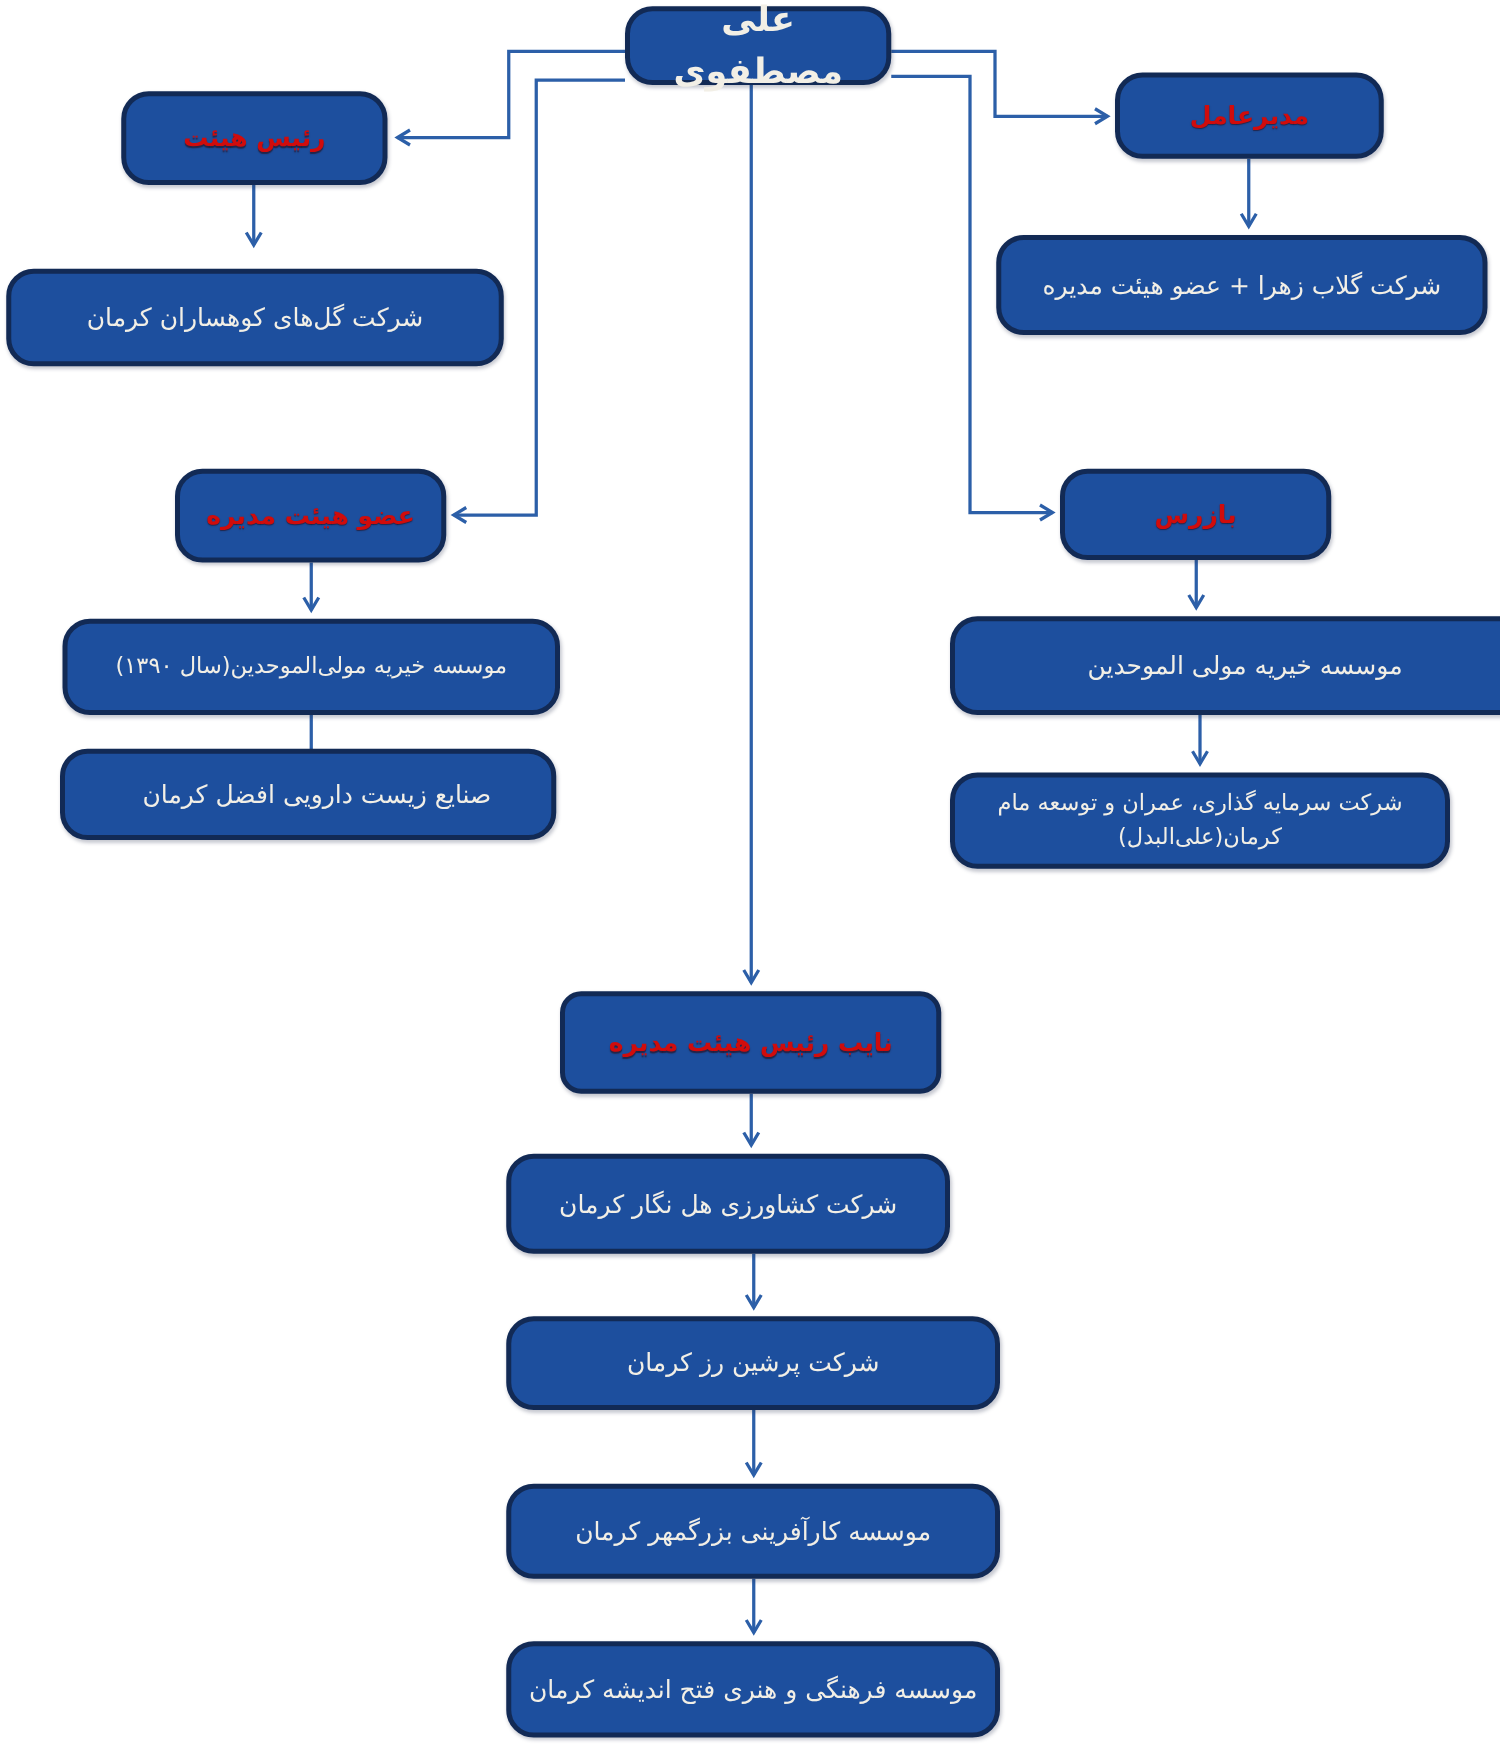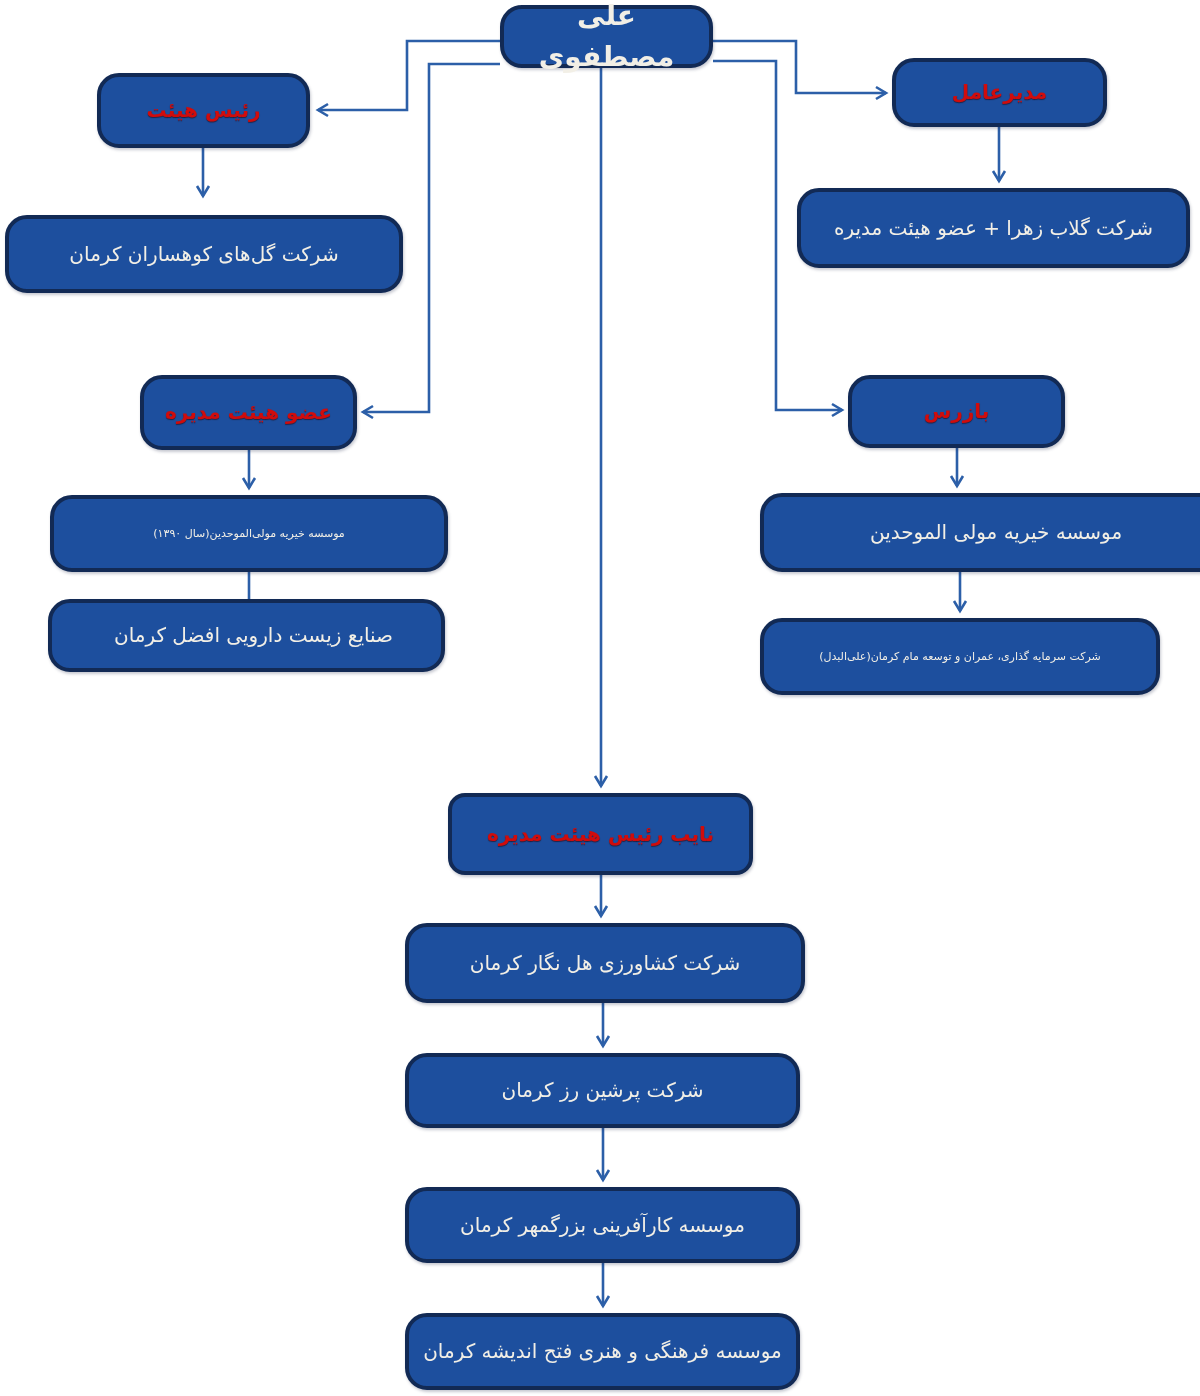--- a/index.html
+++ b/index.html
@@ -31,36 +31,36 @@
     text-align:center;
     direction:rtl;
     padding:4px 14px;
     box-shadow:1px 2px 3px rgba(30,40,70,0.25);
   }
   .node .txt{display:block;line-height:1.45;}
   .person{color:var(--company-text);font-weight:bold;font-size:28px;}
   .role{color:var(--role-text);font-weight:bold;font-size:20px;letter-spacing:.5px;
         text-shadow:0 1px 1px rgba(40,0,0,.55);}
   .company{color:var(--company-text);font-size:20px;font-weight:500;}
-  .company.small{font-size:11px;}
+  .company.small{font-size:18px;}
 
   
   #node-person            {left:500px;top:5px;   width:213px;height:63px;}
   #node-chairman          {left:97px; top:73px;  width:213px;height:75px;}
   #node-chairman-company  {left:5px;  top:215px; width:398px;height:78px;}
   #node-ceo               {left:892px;top:58px;  width:215px;height:69px;}
   #node-ceo-company       {left:797px;top:188px; width:393px;height:80px;}
   #node-board-member      {left:140px;top:375px; width:217px;height:75px;}
   #node-board-company-1   {left:50px; top:495px; width:398px;height:77px;}
   #node-board-company-2   {left:48px; top:599px; width:397px;height:73px;padding-left:28px;}
   #node-inspector         {left:848px;top:375px; width:217px;height:73px;text-align:right;}
   #node-inspector-company-1{left:760px;top:493px;width:472px;height:79px;}
   #node-inspector-company-2{left:760px;top:618px;width:400px;height:77px;}
   #node-vice-chairman     {left:448px;top:793px; width:305px;height:82px;border-radius:17px;}
-  #node-vice-company-1    {left:405px;top:923px; width:400px;height:80px;justify-content:center;}
+  #node-vice-company-1    {left:405px;top:923px; width:355px;height:80px;justify-content:center;}
   #node-vice-company-2    {left:405px;top:1053px;width:395px;height:75px;}
   #node-vice-company-3    {left:405px;top:1187px;width:395px;height:76px;}
   #node-vice-company-4    {left:405px;top:1313px;width:395px;height:77px;}
 </style>
 </head>
 <body>
 
 <div class="canvas">
 
   <svg class="wires" viewBox="0 0 1200 1396" xmlns="http://www.w3.org/2000/svg">

